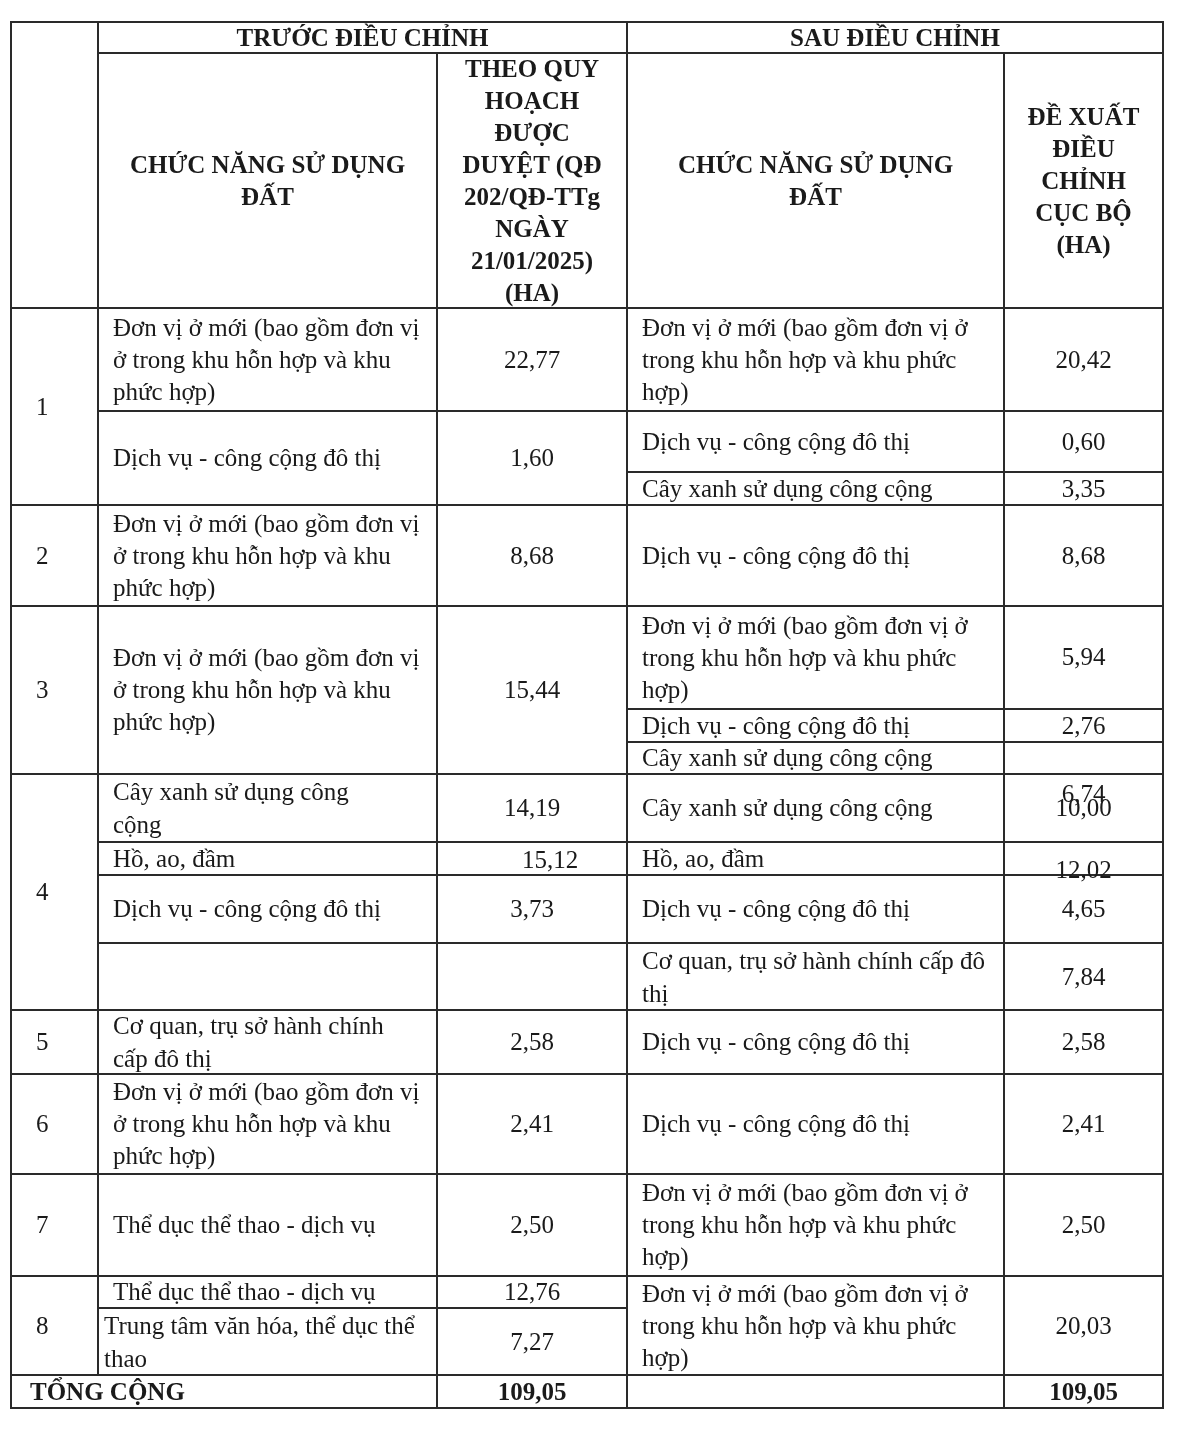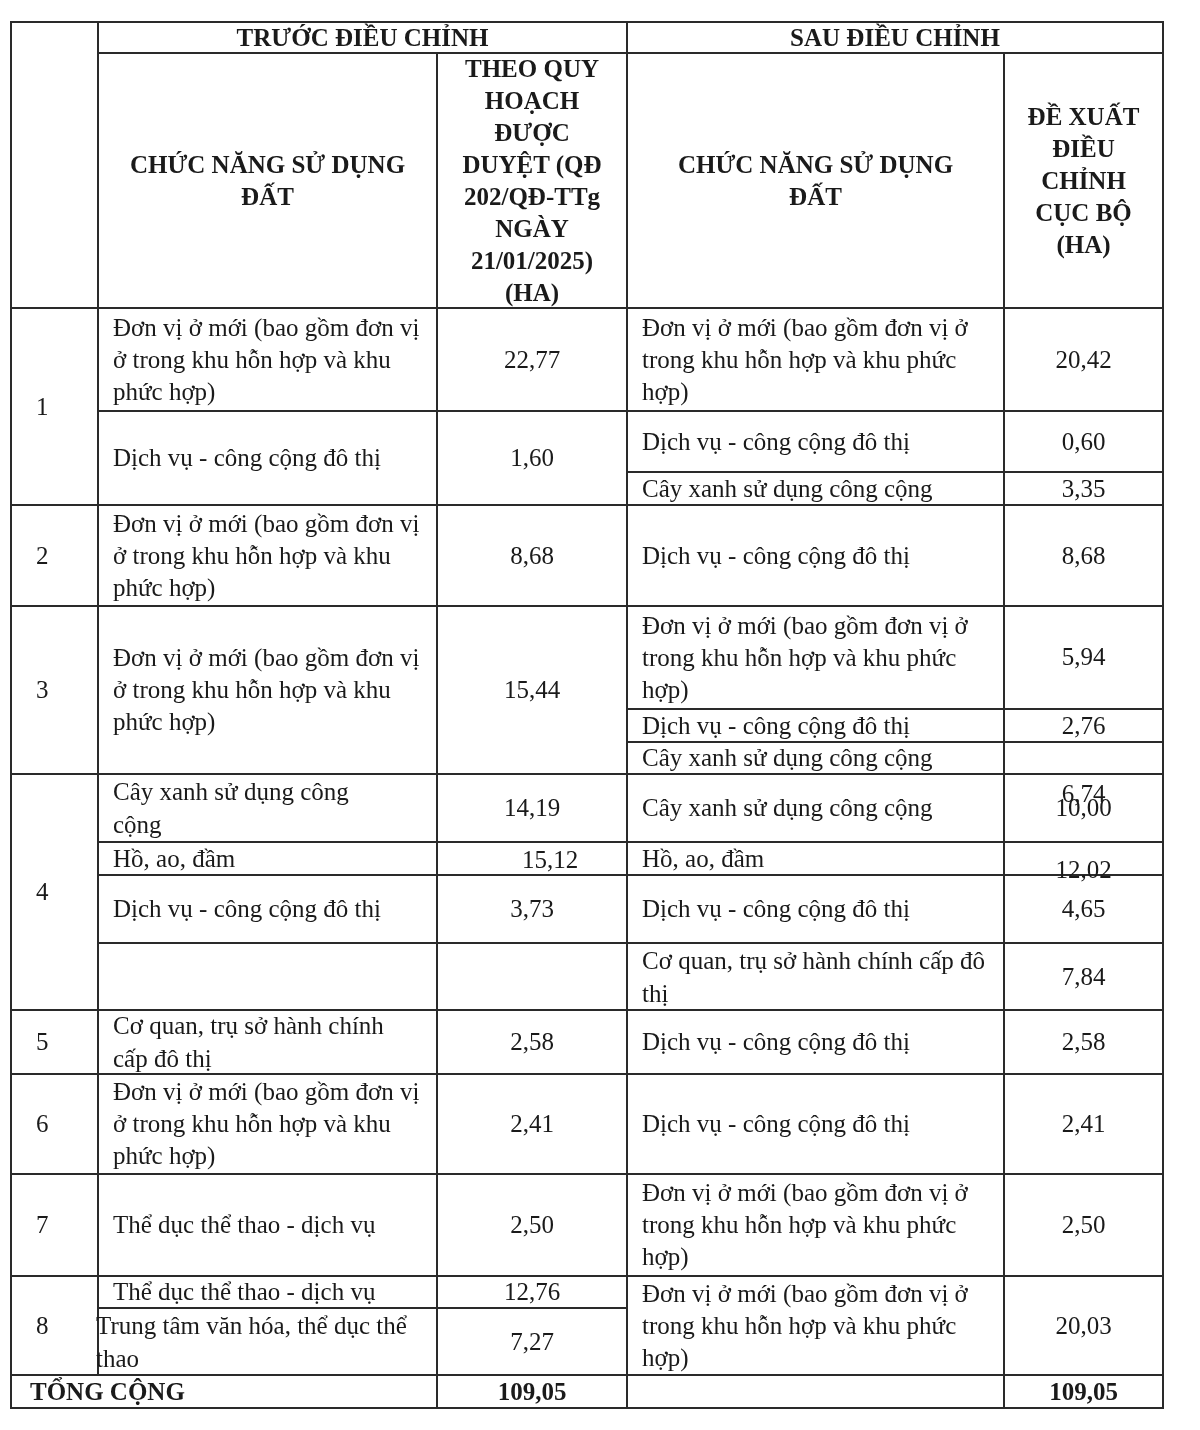--- a/index.html
+++ b/index.html
@@ -126,21 +126,21 @@
 
   <div class="cell stt" style="left:12px; top:1175px; width:85px; height:100px;">7</div>
   <div class="cell l" style="left:99px; top:1175px; width:337px; height:100px;">Thể dục thể thao - dịch vụ</div>
   <div class="cell c" style="left:438px; top:1175px; width:188px; height:100px;">2,50</div>
   <div class="cell l" style="left:628px; top:1175px; width:375px; height:100px;">Đơn vị ở mới (bao gồm đơn vị ở trong khu hỗn hợp và khu phức hợp)</div>
   <div class="cell c" style="left:1005px; top:1175px; width:157px; height:100px;">2,50</div>
 
   <div class="cell stt" style="left:12px; top:1277px; width:85px; height:97px;">8</div>
   <div class="cell l" style="left:99px; top:1277px; width:337px; height:30px;">Thể dục thể thao - dịch vụ</div>
   <div class="cell c" style="left:438px; top:1277px; width:188px; height:30px;">12,76</div>
-  <div class="cell l tight" style="left:82px; top:1309px; width:337px; height:65px; padding-right:8px;">Trung tâm văn hóa, thể dục thể thao</div>
+  <div class="cell l tight" style="left:90px; top:1309px; width:337px; height:65px; padding-right:8px;">Trung tâm văn hóa, thể dục thể thao</div>
   <div class="cell c" style="left:438px; top:1309px; width:188px; height:65px;">7,27</div>
   <div class="cell l" style="left:628px; top:1277px; width:375px; height:97px;">Đơn vị ở mới (bao gồm đơn vị ở trong khu hỗn hợp và khu phức hợp)</div>
   <div class="cell c" style="left:1005px; top:1277px; width:157px; height:97px;">20,03</div>
 
   <div class="cell b" style="left:12px; top:1376px; width:424px; height:31px; padding-left:18px;">TỔNG CỘNG</div>
   <div class="cell c b" style="left:438px; top:1376px; width:188px; height:31px;">109,05</div>
   <div class="cell l" style="left:628px; top:1376px; width:375px; height:31px;"></div>
   <div class="cell c b" style="left:1005px; top:1376px; width:157px; height:31px;">109,05</div>
 </div>
 

